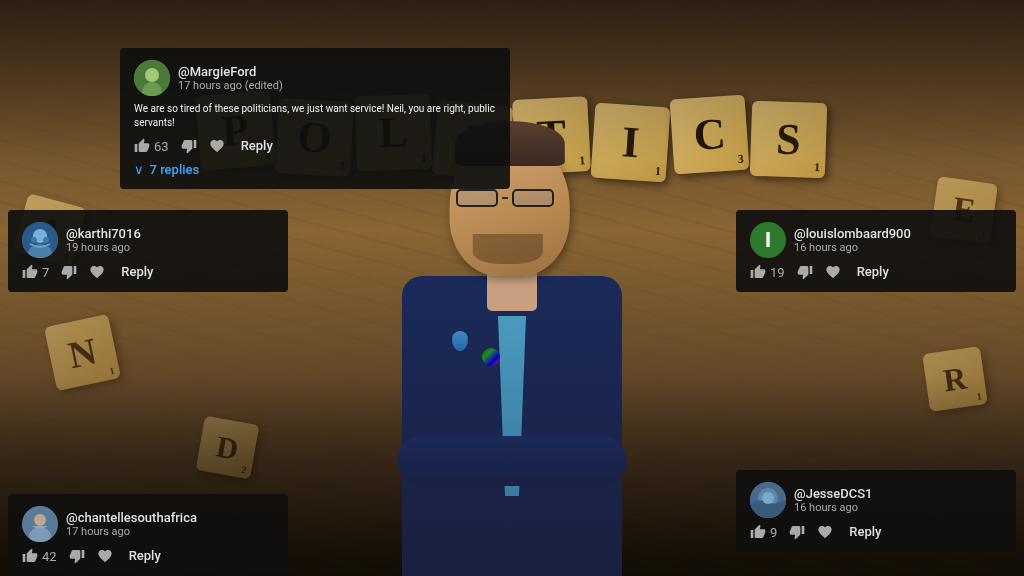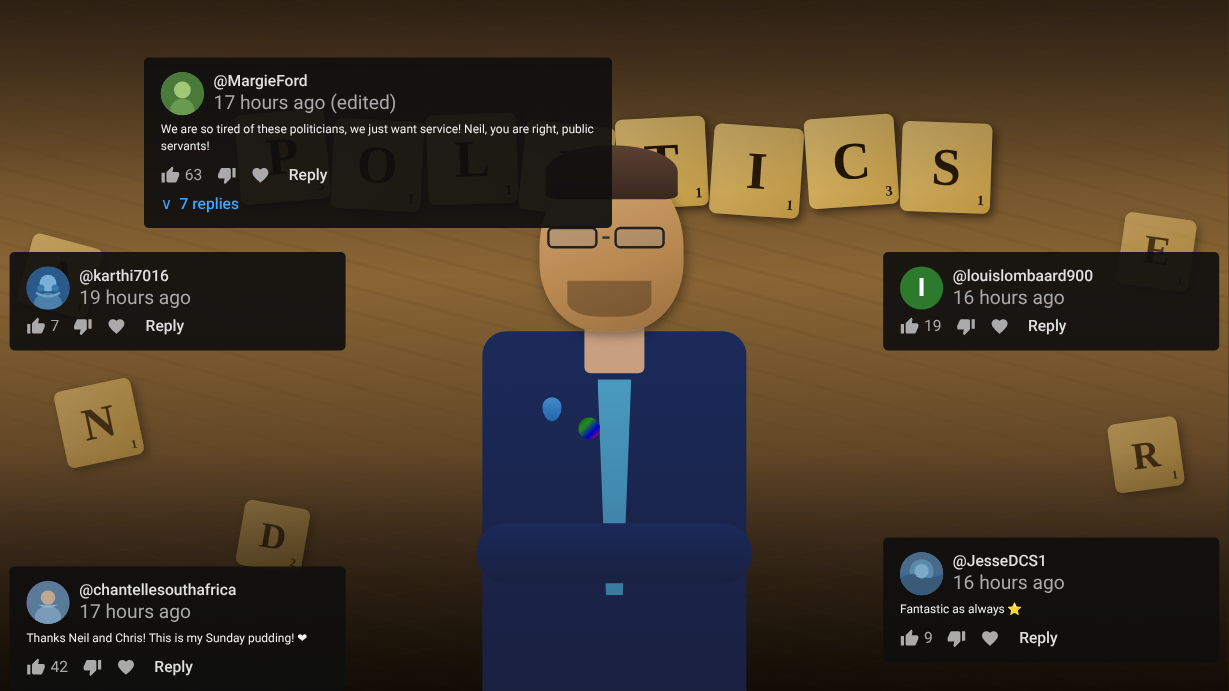--- a/index.html
+++ b/index.html
@@ -58,33 +58,32 @@
     }
 
     .username {
       color: #e0e0e0;
       font-size: 13px;
       font-weight: 500;
     }
 
     .timestamp {
       color: #aaa;
-      font-size: 16px;
+      font-size: 11px;
     }
 
     .comment-text {
       color: #f0f0f0;
       font-size: 10px;
       line-height: 1.4;
       margin-bottom: 8px;
     }
 
     .comment-actions {
       display: flex;
-      align-items: center;
       gap: 12px;
     }
 
     .action-btn {
       display: flex;
       align-items: center;
       gap: 4px;
       color: #aaa;
       font-size: 13px;
       cursor: pointer;
@@ -448,23 +447,20 @@
         <circle cx="18" cy="14" r="6" fill="#c0a890"></circle>
         <ellipse cx="18" cy="30" rx="11" ry="9" fill="#7a9aba"></ellipse>
         <path d="M10 20 Q18 26 26 20" fill="#8aaac8" stroke="none"></path>
       </svg>
     </div>
     <div class="comment-meta">
       <span class="username">@chantellesouthafrica</span>
       <span class="timestamp">17 hours ago</span>
     </div>
   </div>
-  <div class="comment-text">
-    <span>Thanks Neil and Chris! This is my Sunday pudding! ❤</span>
-  </div>
   <div class="comment-actions">
     <div class="action-btn">
       <svg viewBox="0 0 24 24">
           <path d="M1 21h4V9H1v12zm22-11c0-1.1-.9-2-2-2h-6.31l.95-4.57.03-.32c0-.41-.17-.79-.44-1.06L14.17 1 7.59 7.59C7.22 7.95 7 8.45 7 9v10c0 1.1.9 2 2 2h9c.83 0 1.54-.5 1.84-1.22l3.02-7.05c.09-.23.14-.47.14-.73v-2z"></path>
         </svg>
       <span class="like-count">42</span>
     </div>
     <div class="action-btn">
       <svg viewBox="0 0 24 24">
           <path d="M15 3H6c-.83 0-1.54.5-1.84 1.22l-3.02 7.05c-.09.23-.14.47-.14.73v2c0 1.1.9 2 2 2h6.31l-.95 4.57-.03.32c0 .41.17.79.44 1.06L9.83 23l6.59-6.59c.36-.36.58-.86.58-1.41V5c0-1.1-.9-2-2-2zm4 0v12h4V3h-4z"></path>
@@ -488,23 +484,20 @@
         <circle cx="18" cy="16" r="10" fill="#5a8aaa"></circle>
         <path d="M0 22 Q10 16 18 20 Q26 24 36 18 L36 36 L0 36 Z" fill="#3a5a7a"></path>
         <circle cx="18" cy="16" r="6" fill="#7aaac8"></circle>
       </svg>
     </div>
     <div class="comment-meta">
       <span class="username">@JesseDCS1</span>
       <span class="timestamp">16 hours ago</span>
     </div>
   </div>
-  <div class="comment-text">
-    <span>Fantastic as always ⭐</span>
-  </div>
   <div class="comment-actions">
     <div class="action-btn">
       <svg viewBox="0 0 24 24">
           <path d="M1 21h4V9H1v12zm22-11c0-1.1-.9-2-2-2h-6.31l.95-4.57.03-.32c0-.41-.17-.79-.44-1.06L14.17 1 7.59 7.59C7.22 7.95 7 8.45 7 9v10c0 1.1.9 2 2 2h9c.83 0 1.54-.5 1.84-1.22l3.02-7.05c.09-.23.14-.47.14-.73v-2z"></path>
         </svg>
       <span class="like-count">9</span>
     </div>
     <div class="action-btn">
       <svg viewBox="0 0 24 24">
           <path d="M15 3H6c-.83 0-1.54.5-1.84 1.22l-3.02 7.05c-.09.23-.14.47-.14.73v2c0 1.1.9 2 2 2h6.31l-.95 4.57-.03.32c0 .41.17.79.44 1.06L9.83 23l6.59-6.59c.36-.36.58-.86.58-1.41V5c0-1.1-.9-2-2-2zm4 0v12h4V3h-4z"></path>

